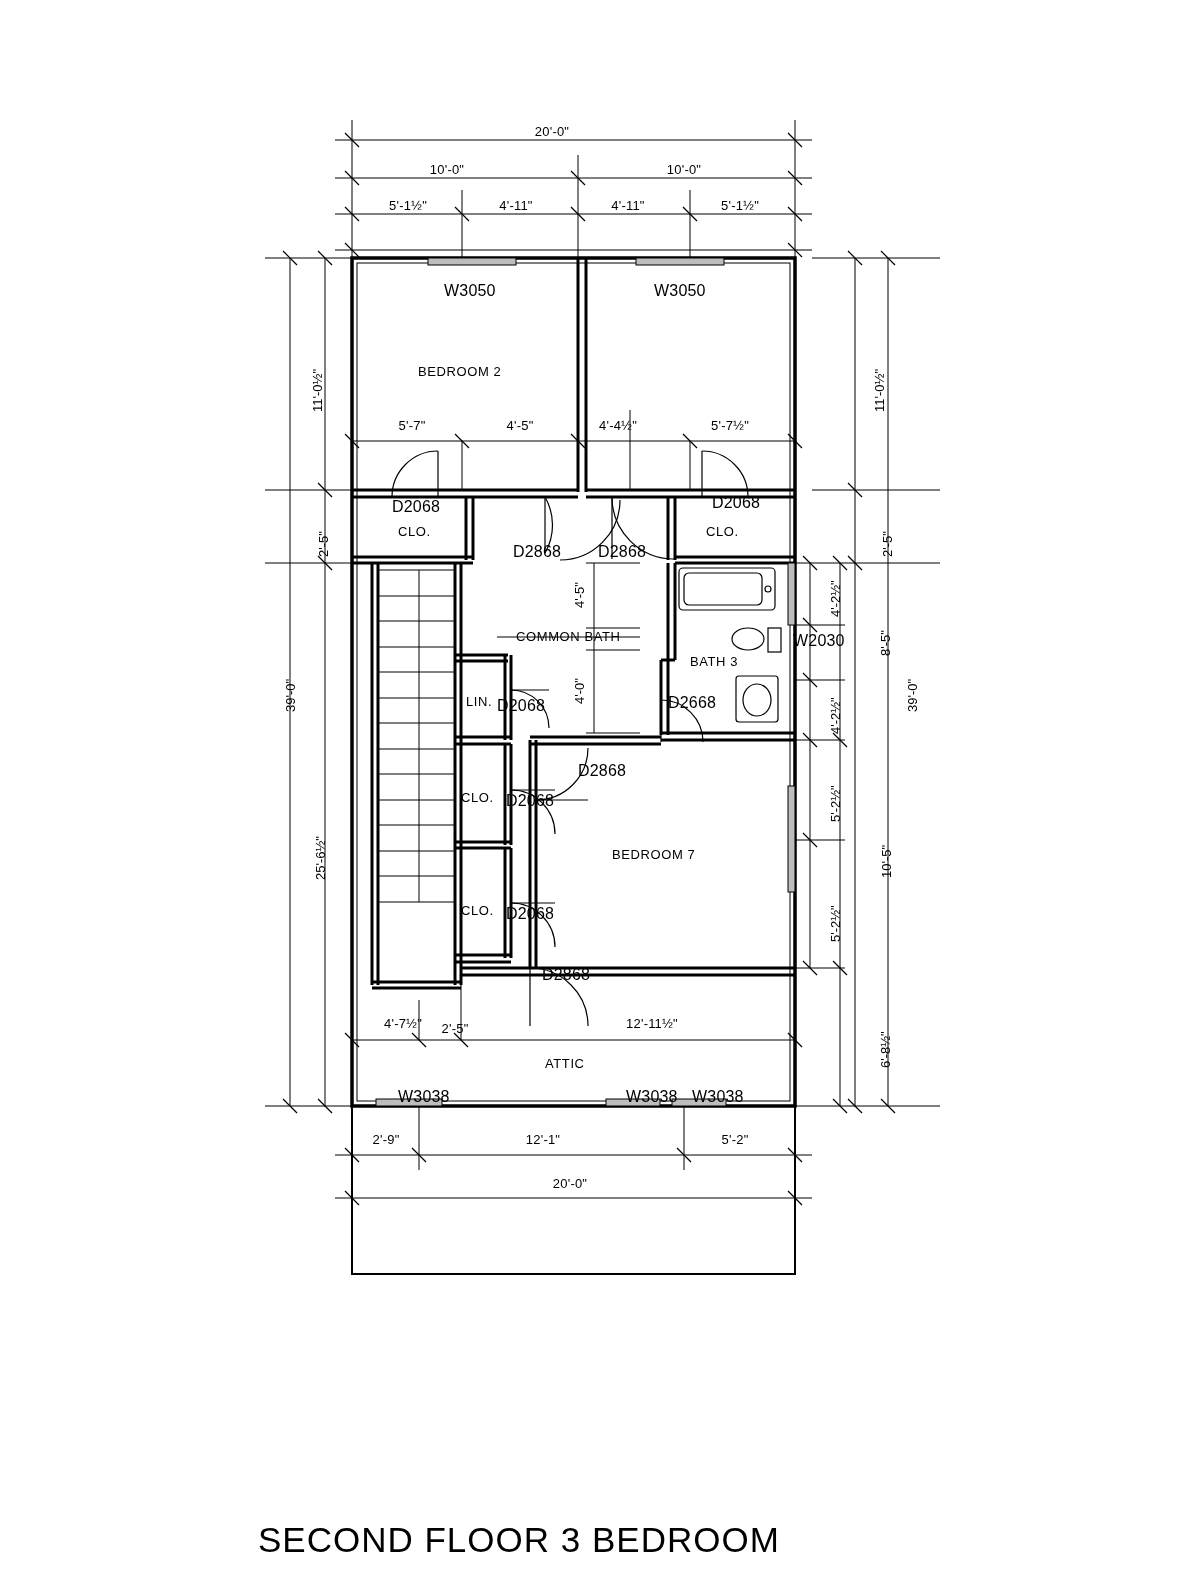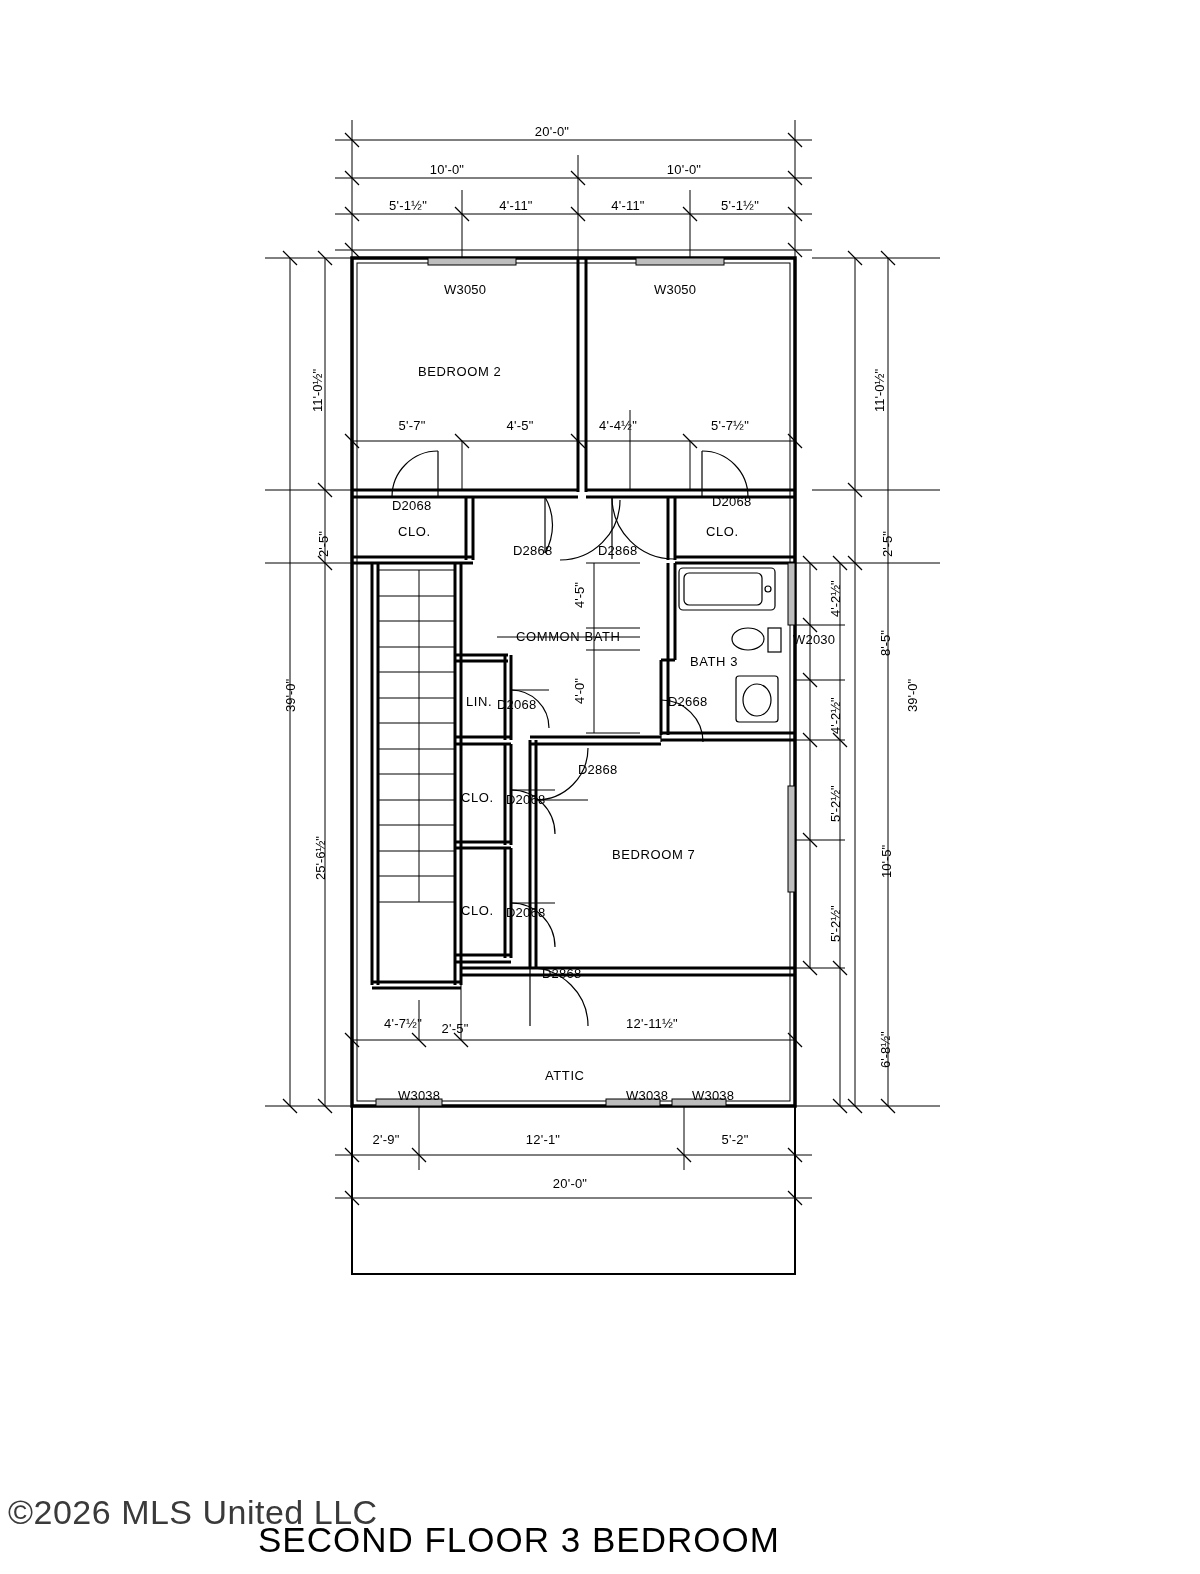--- a/index.html
+++ b/index.html
@@ -2,21 +2,21 @@
 <html><head>
 <meta charset="utf-8">
 <style>
   html,body{margin:0;padding:0;background:#fff;}
   body{width:1200px;height:1574px;position:relative;font-family:"Liberation Sans",sans-serif;color:#000;overflow:hidden;}
   #sheet{position:absolute;left:0;top:0;width:1200px;height:1574px;}
   .lbl{position:absolute;white-space:nowrap;font-family:"Liberation Sans",sans-serif;}
   .dim{font-size:13px;letter-spacing:.2px;}
   .dimv{font-size:13px;transform-origin:0 0;}
   .room{font-size:13px;letter-spacing:.6px;}
-  .small{font-size:13px;letter-spacing:.2px;text-align:center;}
+  .small{font-size:16px;letter-spacing:.2px;text-align:center;}
   .title{position:absolute;font-size:35px;letter-spacing:1px;font-family:"Liberation Sans",sans-serif;color:#000;}
   .mls{position:absolute;font-size:34px;color:#3a3a3a;font-family:"Liberation Sans",sans-serif;letter-spacing:0.5px;}
   svg{position:absolute;left:0;top:0;}
 </style>
 </head>
 <body>
 
 <div id="sheet">
 
 <svg width="1200" height="1574">
@@ -290,21 +290,21 @@
 
 <div class="lbl room" style="left:418px;top:364px;">BEDROOM 2</div>
 <div class="lbl room" style="left:398px;top:524px;">CLO.</div>
 <div class="lbl room" style="left:706px;top:524px;">CLO.</div>
 <div class="lbl room" style="left:516px;top:629px;">COMMON BATH</div>
 <div class="lbl room" style="left:690px;top:654px;">BATH 3</div>
 <div class="lbl room" style="left:466px;top:694px;">LIN.</div>
 <div class="lbl room" style="left:461px;top:790px;">CLO.</div>
 <div class="lbl room" style="left:461px;top:903px;">CLO.</div>
 <div class="lbl room" style="left:612px;top:847px;">BEDROOM 7</div>
-<div class="lbl room" style="left:545px;top:1056px;margin-top:12px;">ATTIC</div>
+<div class="lbl room" style="left:545px;top:1056px;">ATTIC</div>
 
 <div class="lbl small" style="left:444px;top:282px;">W3050</div>
 <div class="lbl small" style="left:654px;top:282px;">W3050</div>
 <div class="lbl small" style="left:392px;top:498px;">D2068</div>
 <div class="lbl small" style="left:712px;top:494px;">D2068</div>
 <div class="lbl small" style="left:513px;top:543px;">D2868</div>
 <div class="lbl small" style="left:598px;top:543px;">D2868</div>
 <div class="lbl small" style="left:497px;top:697px;">D2068</div>
 <div class="lbl small" style="left:668px;top:694px;">D2668</div>
 <div class="lbl small" style="left:578px;top:762px;">D2868</div>
@@ -345,16 +345,15 @@
 <div class="lbl dimv" style="left:828px;top:617px;transform:rotate(-90deg);">4'-2½"</div>
 <div class="lbl dimv" style="left:878px;top:656px;transform:rotate(-90deg);">8'-5"</div>
 <div class="lbl dimv" style="left:828px;top:734px;transform:rotate(-90deg);">4'-2½"</div>
 <div class="lbl dimv" style="left:828px;top:822px;transform:rotate(-90deg);">5'-2½"</div>
 <div class="lbl dimv" style="left:879px;top:878px;transform:rotate(-90deg);">10'-5"</div>
 <div class="lbl dimv" style="left:828px;top:942px;transform:rotate(-90deg);">5'-2½"</div>
 <div class="lbl dimv" style="left:878px;top:1068px;transform:rotate(-90deg);">6'-8½"</div>
 <div class="lbl dimv" style="left:572px;top:608px;transform:rotate(-90deg);">4'-5"</div>
 <div class="lbl dimv" style="left:572px;top:704px;transform:rotate(-90deg);">4'-0"</div>
 
-<div class="mls" style="left:8px;top:1493px;">©2026 MLS United LLC</div>
 <div class="title" style="left:258px;top:1520px;">SECOND FLOOR 3 BEDROOM</div>
 
 </div>
 
 </body></html>

